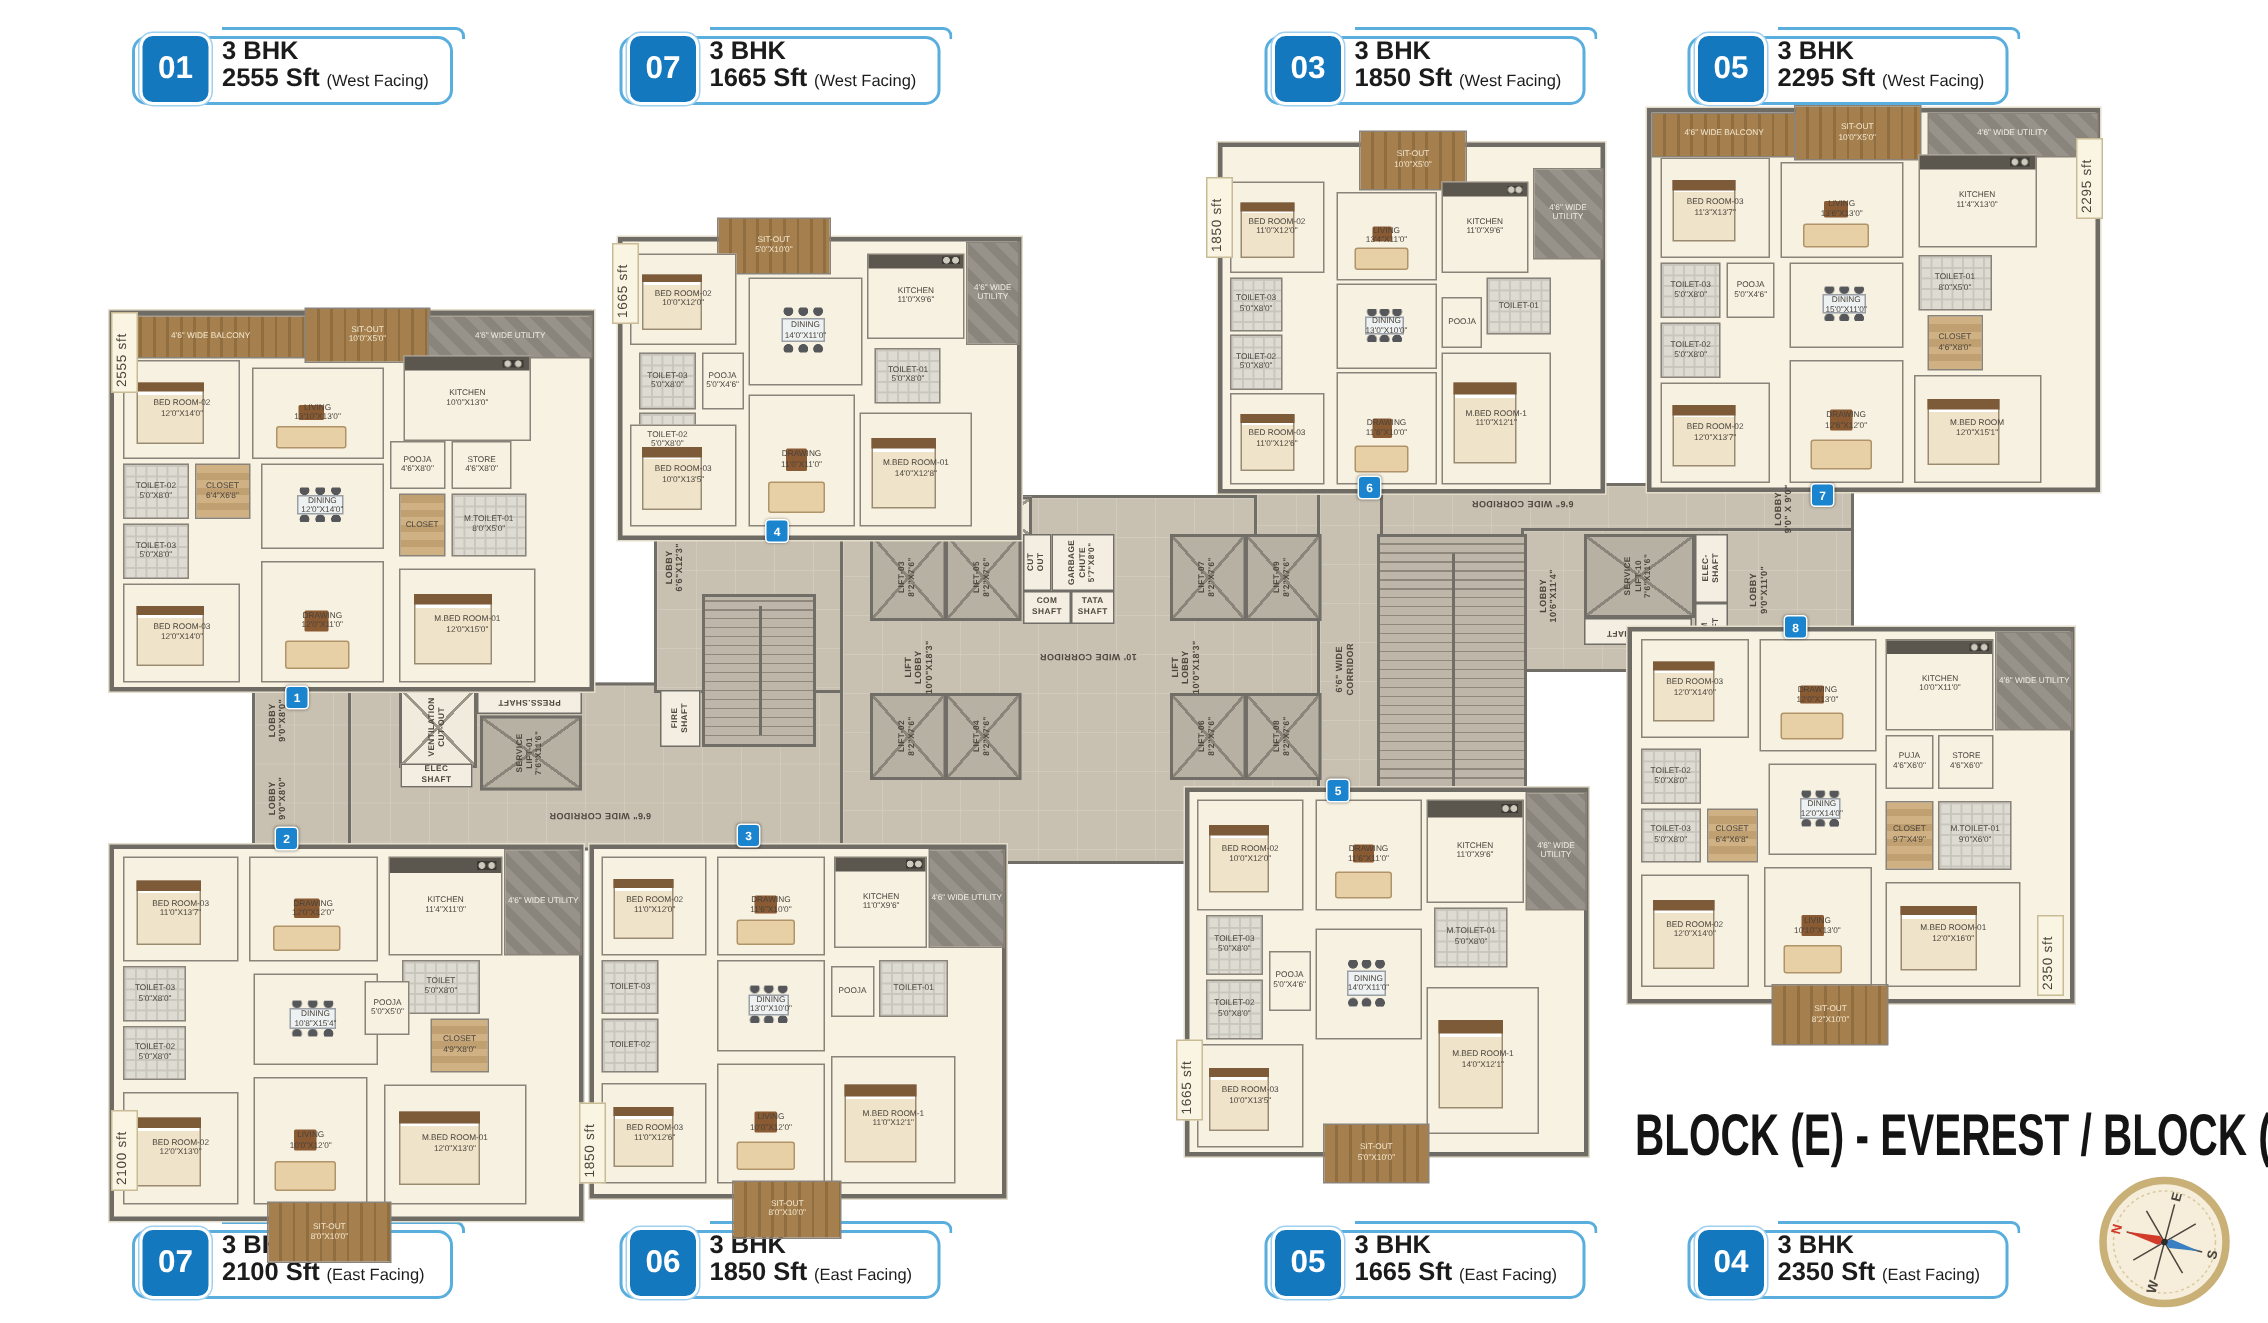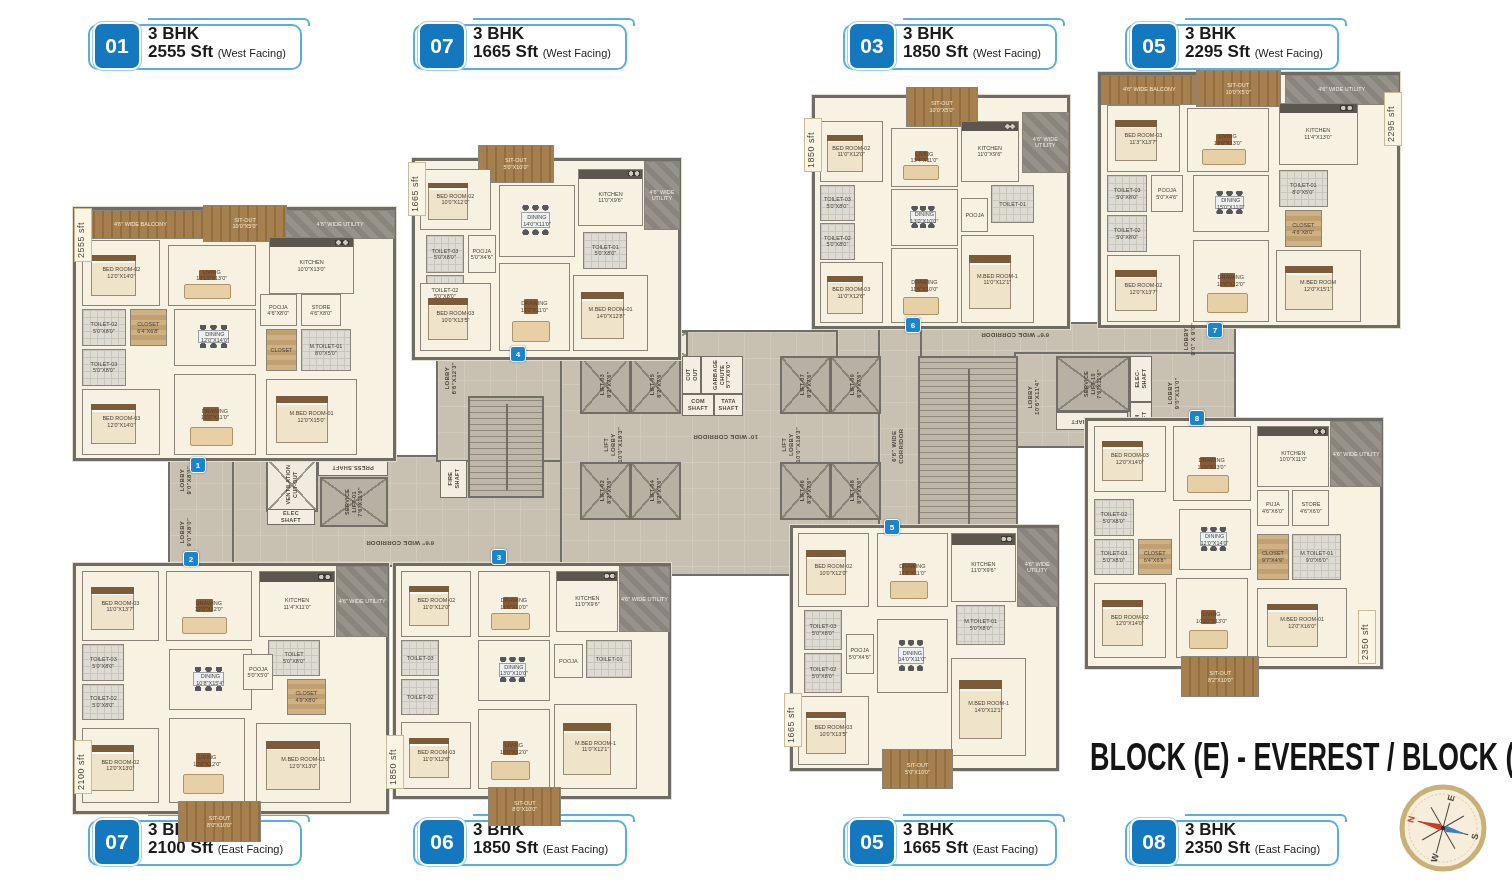--- a/index.html
+++ b/index.html
@@ -110,21 +110,21 @@
   </div>
   <div class="badge b5">
     <div class="frame"></div>
     <div class="num">05</div>
     <div class="txt"><div class="bhk">3 BHK</div>
       <span class="area">1665 Sft</span>
       <span class="facing">(East Facing)</span></div>
   </div>
   <div class="badge b8">
     <div class="frame"></div>
-    <div class="num">08</div>
+    <div class="num">04</div>
     <div class="txt"><div class="bhk">3 BHK</div>
       <span class="area">2350 Sft</span>
       <span class="facing">(East Facing)</span></div>
   </div>
 
   <div id="plan">
       <div class="floor" style="left: 168px; top: 455px; width: 64px; height: 110px;"></div>
       <div class="floor" style="left: 232px; top: 455px; width: 332px; height: 108px;"></div>
       <div class="floor" style="left: 436px; top: 352px; width: 128px; height: 106px;"></div>
       <div class="floor" style="left: 560px; top: 330px; width: 345px; height: 242px;"></div>

